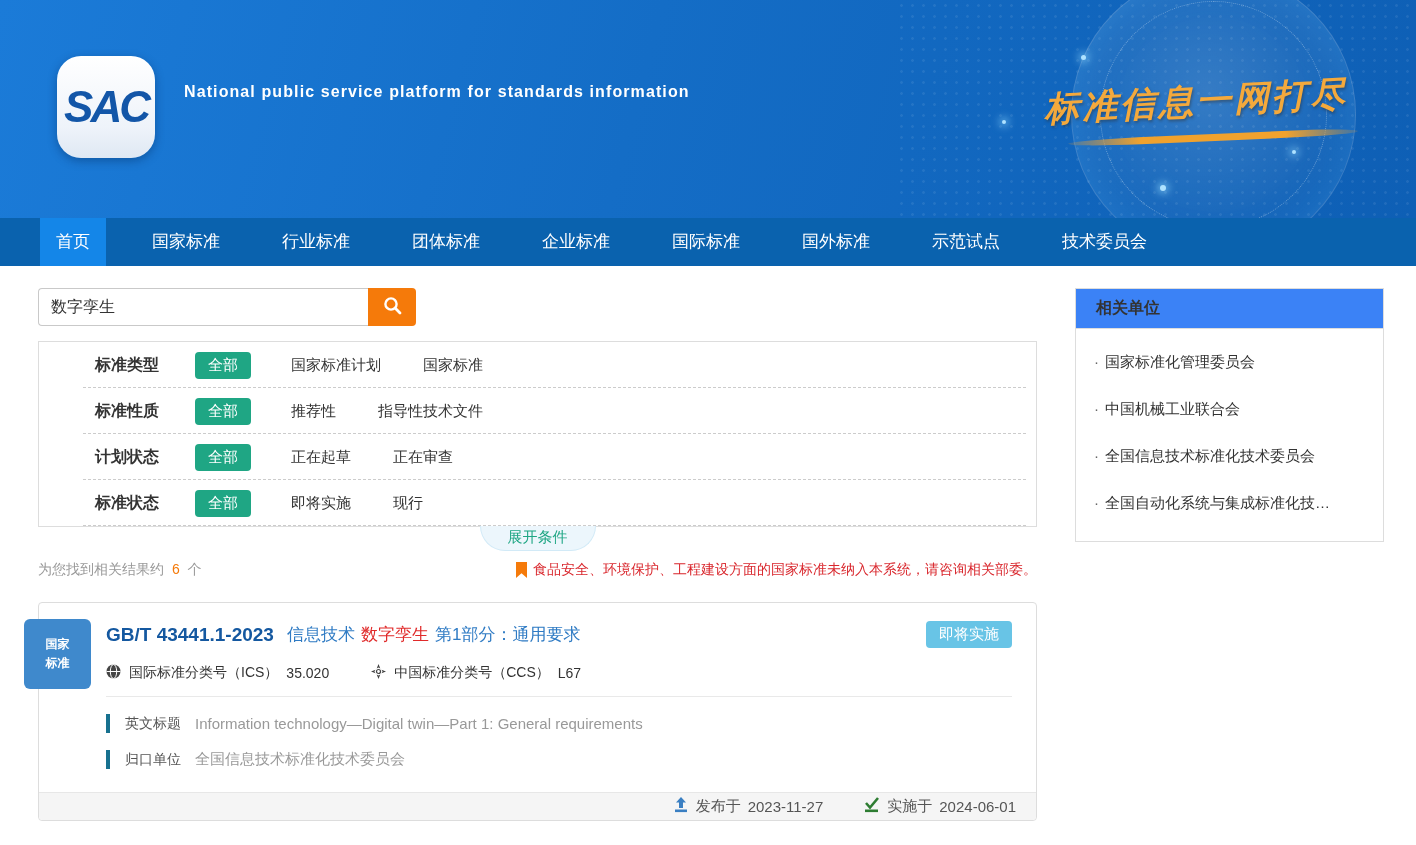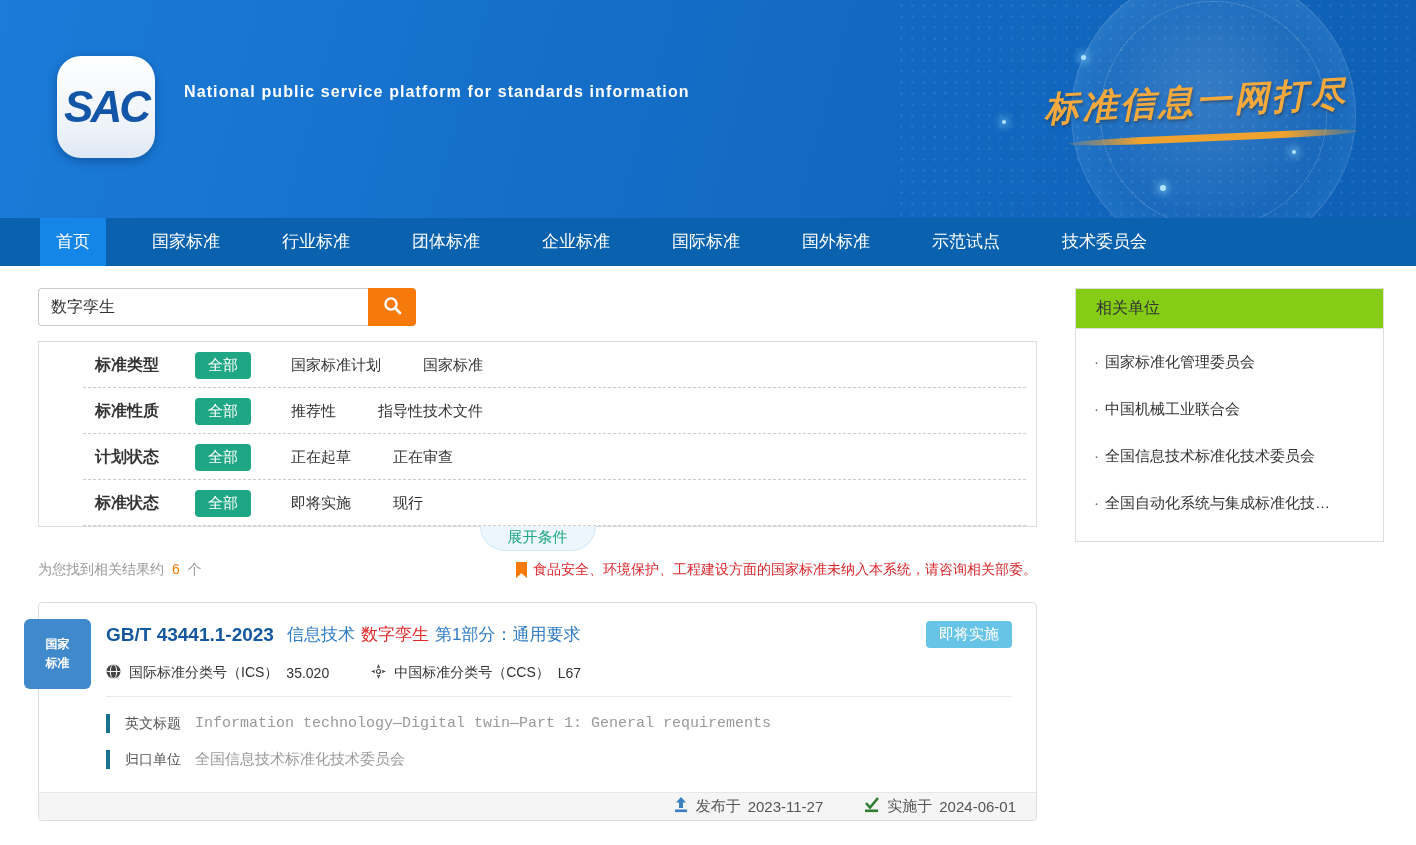--- a/index.html
+++ b/index.html
@@ -114,30 +114,30 @@
   .std-t{ color:#2f7bc4; font-size:17px; cursor:pointer; }
   .std-hl{ color:#e02a2a; font-size:17px; margin:0 6px; cursor:pointer; }
   .status-badge{ margin-left:auto; background:#68c4e6; color:#fff; font-size:15px; padding:4px 13px; border-radius:4px; }
   .meta-row{ display:flex; align-items:center; margin-top:16px; font-size:14px; color:#333; }
   .meta-group{ display:flex; align-items:center; gap:8px; }
   .meta-group + .meta-group{ margin-left:42px; }
   .card-sep{ border-top:1px solid #e9e9e9; margin:14px 0 2px; }
   .info-row{ display:flex; align-items:center; margin:17px 0; }
   .tbar{ width:4px; height:19px; background:#17718f; margin-right:15px; flex:none; }
   .ilabel{ font-size:14px; color:#555; margin-right:14px; white-space:nowrap; }
-  .ivalue{ font-size:15px; color:#999;font-family:Liberation Mono, monospace; }
+  .ivalue{ font-size:15px; color:#999; }
   .card-footer{
     background:#f5f5f5; border-top:1px solid #e7e7e7; border-radius:0 0 4px 4px;
     padding:4px 20px; display:flex; justify-content:flex-end; align-items:center; gap:40px;
     font-size:15px; color:#555;
   }
   .date-group{ display:flex; align-items:center; gap:7px; }
   
   .sidebar{ width:309px; flex:none; border:1px solid #ddd; align-self:flex-start; background:#fff; }
-  .sidebar-header{ background:#84cc16; border-bottom:1px solid #ddd; padding:9px 20px; font-size:16px; font-weight:normal; color:#333; }
+  .sidebar-header{ background:#3b82f6; border-bottom:1px solid #ddd; padding:9px 20px; font-size:16px; font-weight:bold; color:#333; }
   .sidebar-list{ padding:10px 18px 14px; }
   .sidebar-item{ font-size:15px; color:#333; padding:14px 0; cursor:pointer; white-space:nowrap; overflow:hidden; }
   .sidebar-item .dot{ color:#666; margin-right:6px; }
 </style>
 </head>
 <body>
 
 <div class="header">
   <div class="hdr-dots"></div>
   <div class="hdr-globe"></div>

